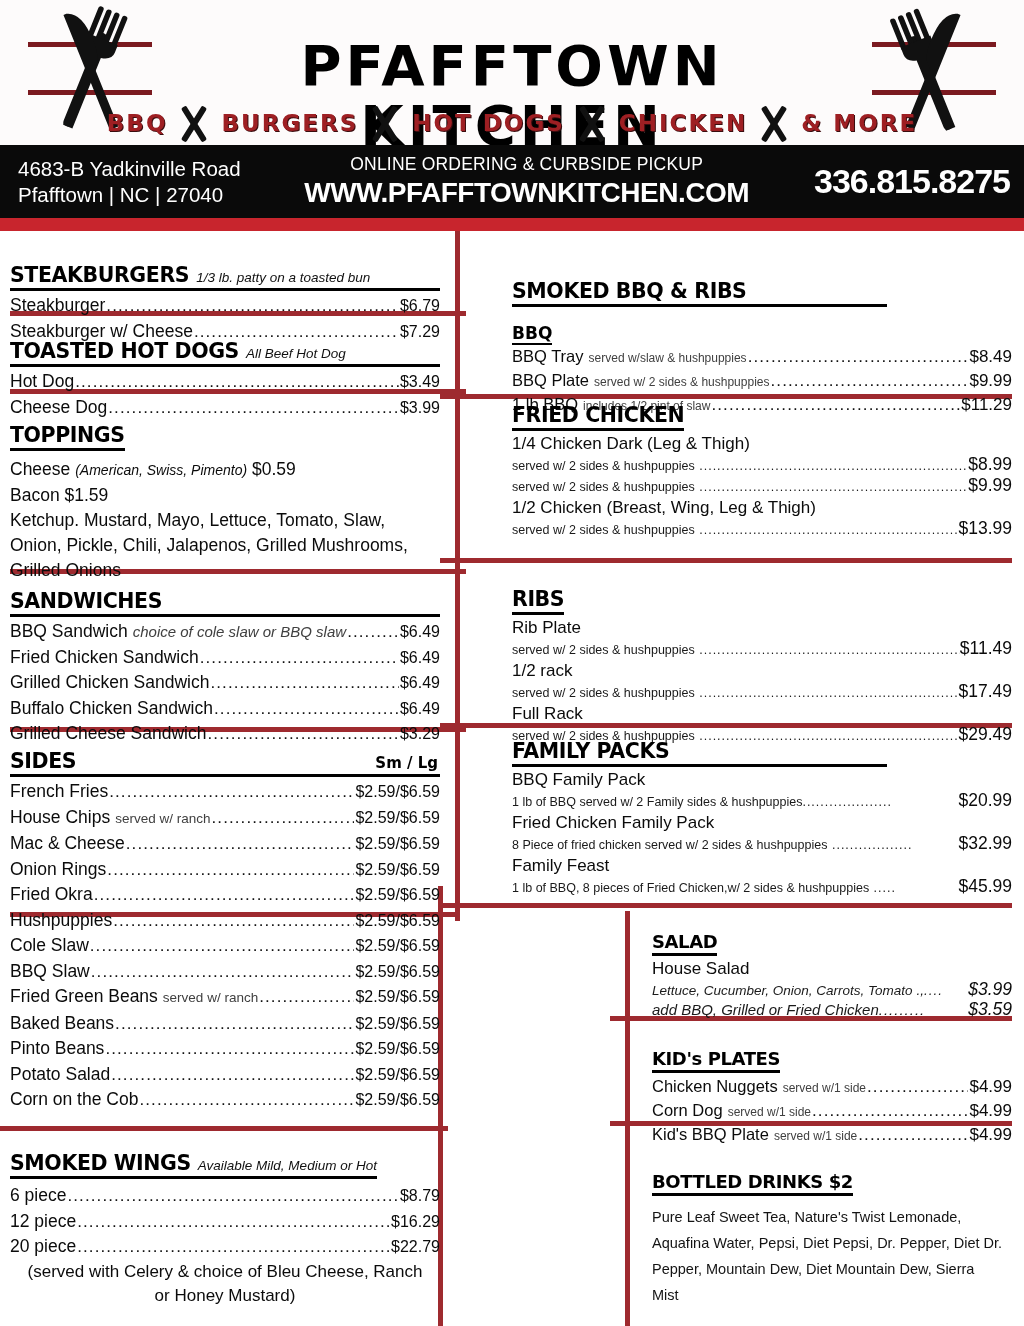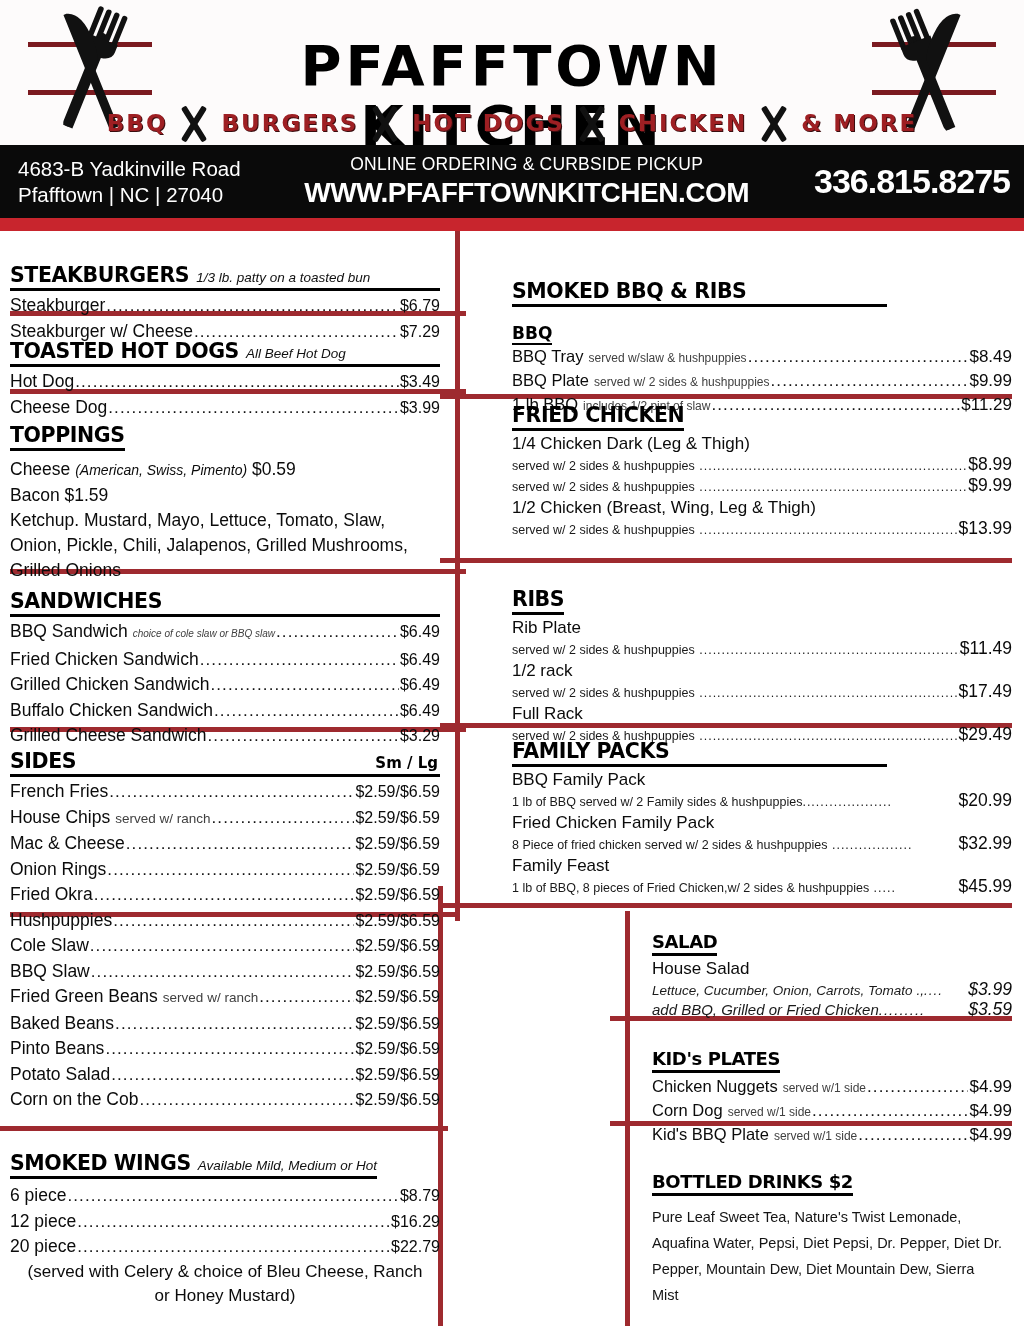--- a/index.html
+++ b/index.html
@@ -116,21 +116,21 @@
   
   .row {
     display: flex; align-items: baseline; width: 100%;
     font-size: 17.5px; color: #0b0b0b; line-height: 25.5px;
     white-space: nowrap;
   }
   .row .nm { flex: 0 0 auto; }
   .row .note {
     font-size: 13.5px; margin-left: 5px; color: #404040; flex: 0 0 auto;
   }
-  .row .note.ital { font-style: italic; font-size: 10px; }
+  .row .note.ital { font-style: italic; font-size: 15px; }
   .row .dots {
     flex: 1 1 auto; overflow: hidden; margin: 0 1px;
     font-size: 17px; letter-spacing: 1.1px; color: #111;
   }
   .row .pr { flex: 0 0 auto; font-size: 16px; }
 
   
   .row.compact { font-size: 16px; line-height: 22px; }
   .row.compact .nm { font-size: 16.5px; }
   .row.compact .note { font-size: 12px; }

